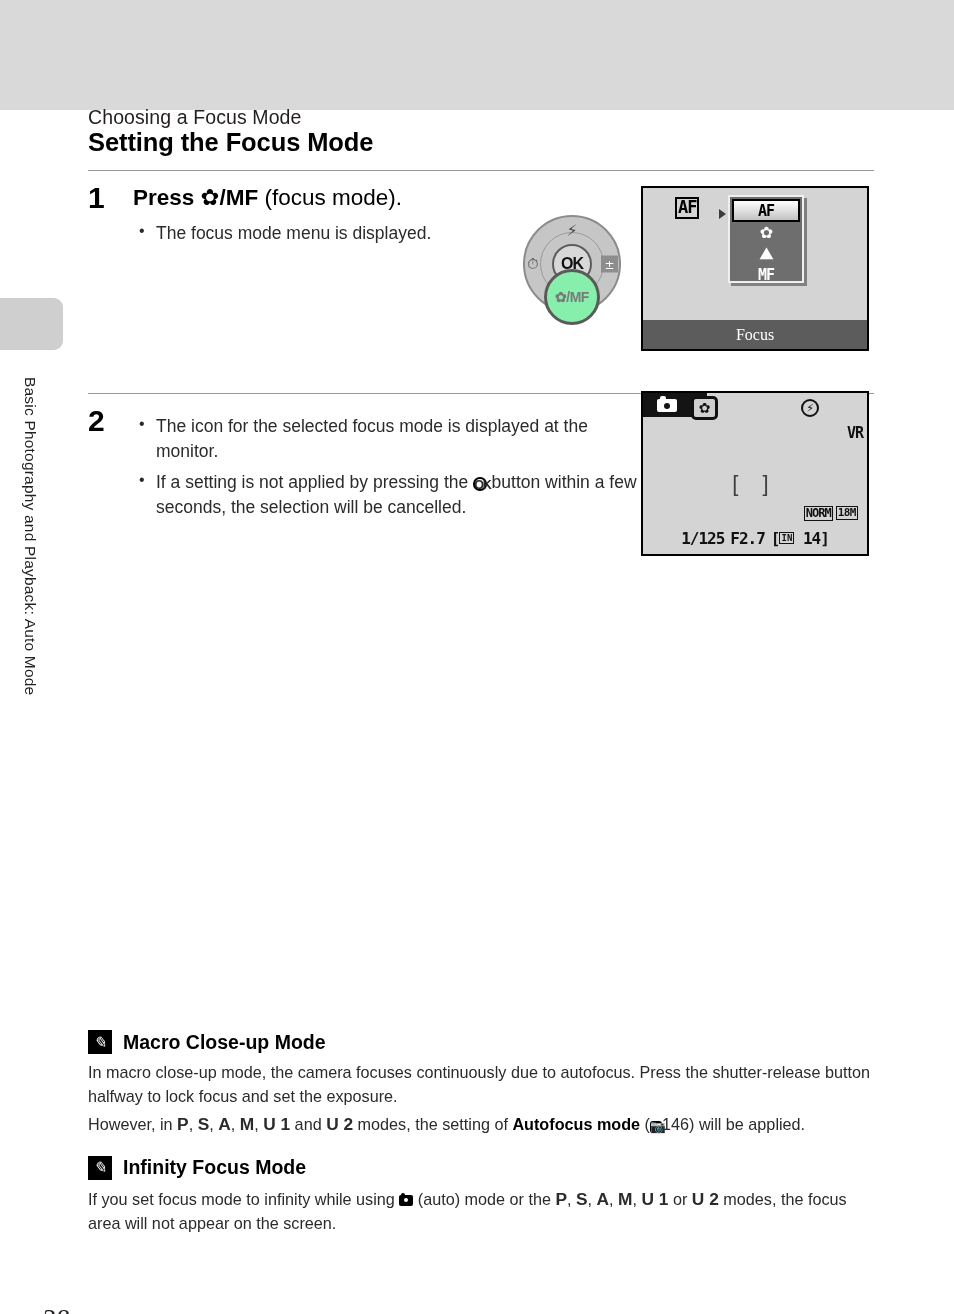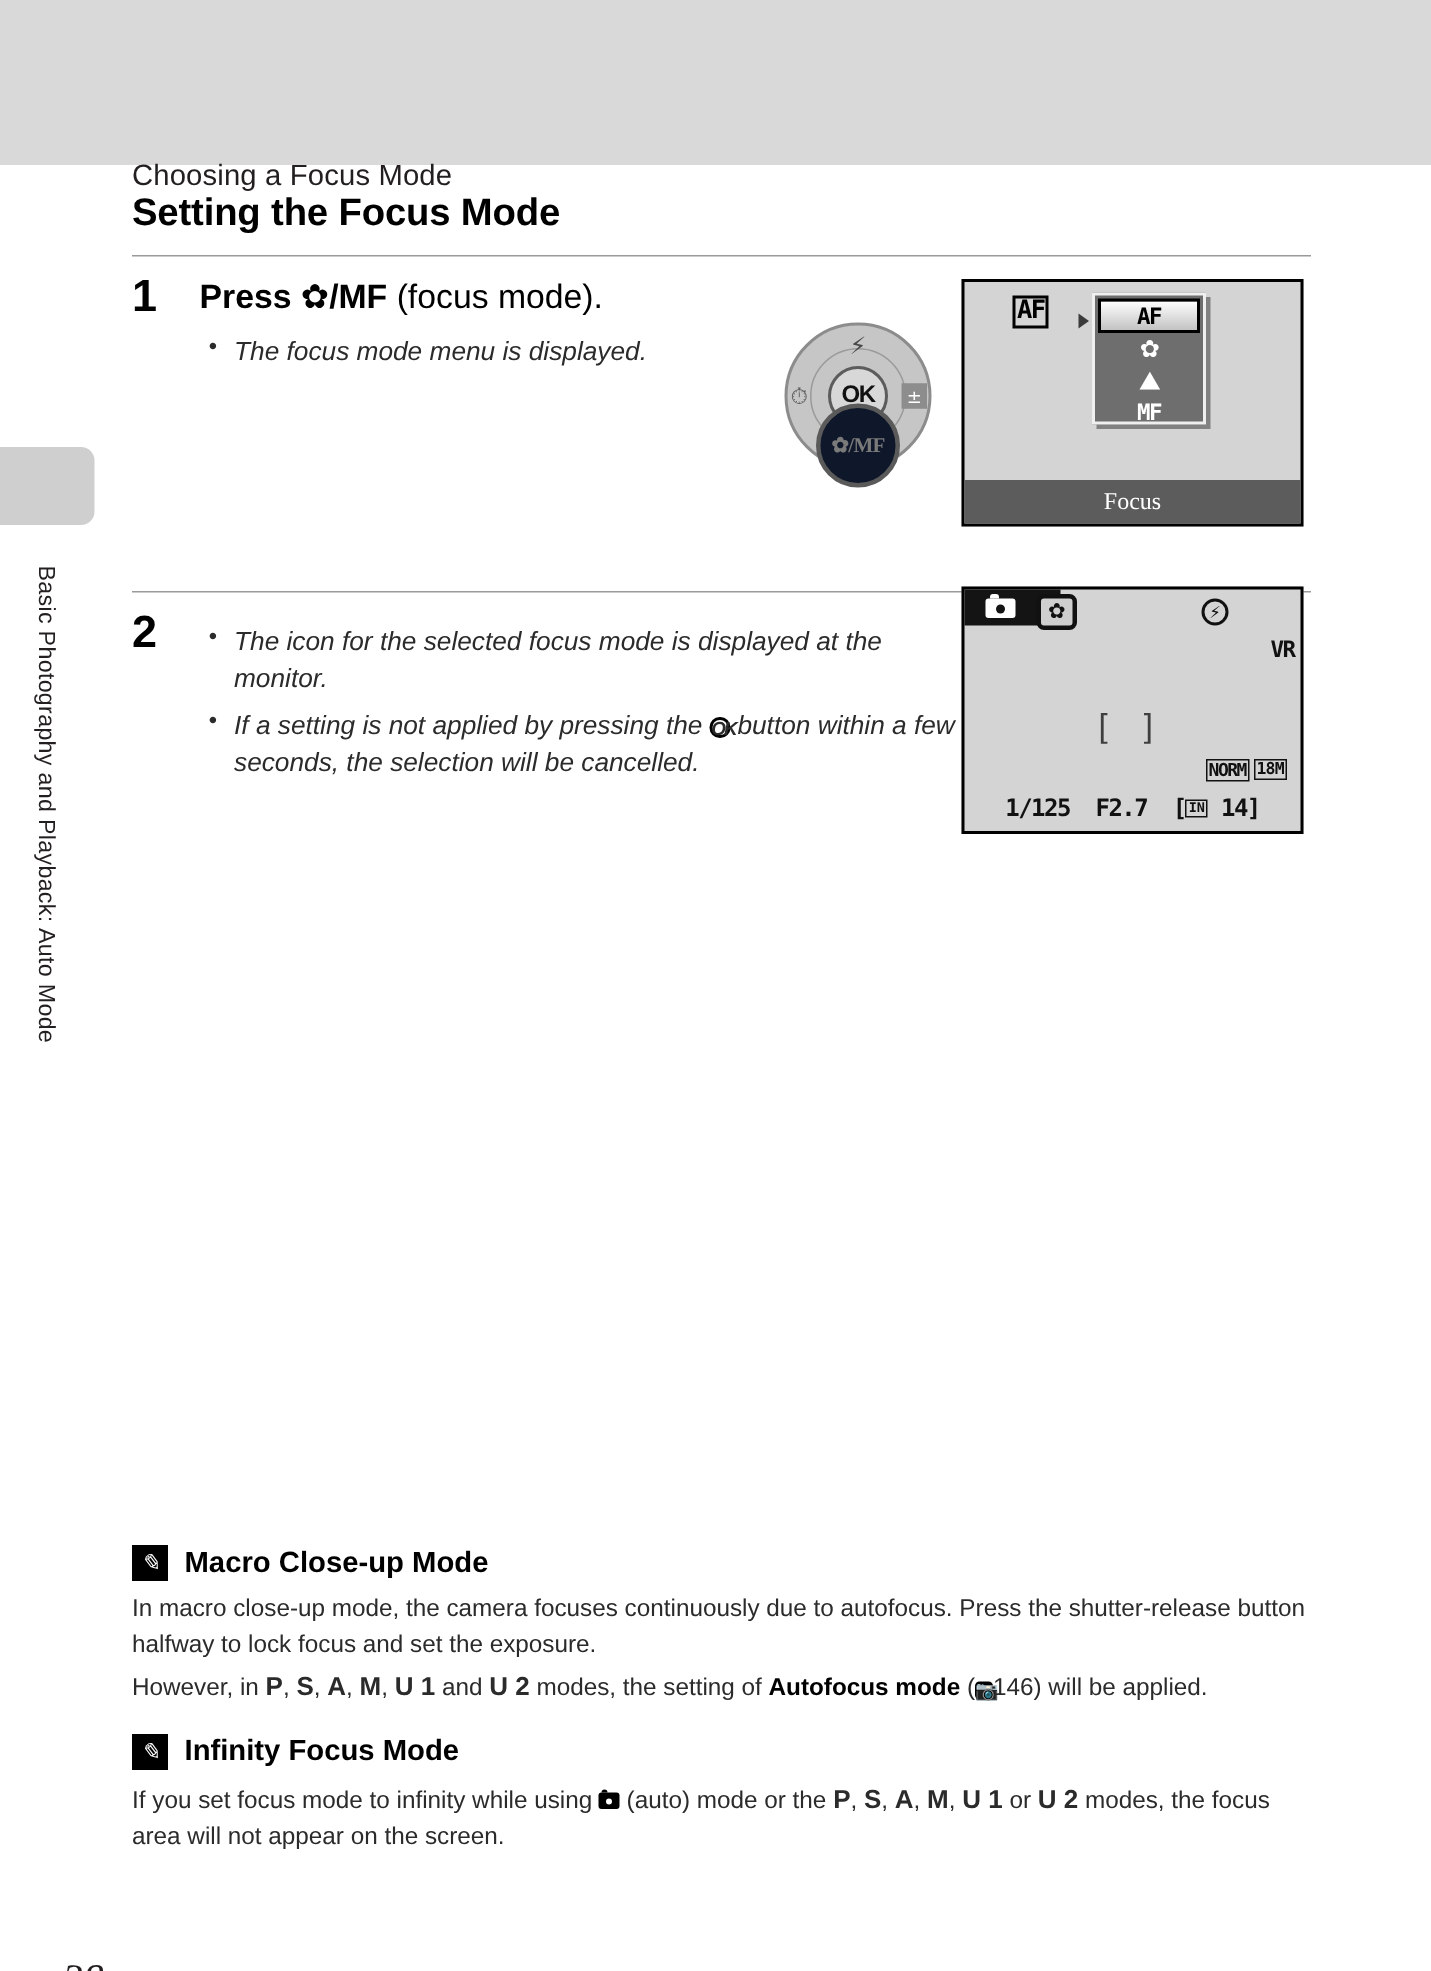--- a/index.html
+++ b/index.html
@@ -120,21 +120,20 @@
     margin: 8px 0 0 0;
     padding: 0;
   }
   ul.bullets li {
     position: relative;
     padding-left: 23px;
     font-size: 17.5px;
     line-height: 1.42;
     color: #2b2b2b;
     margin-bottom: 7px;
-    font-style: italic;
   }
   ul.bullets li::before {
     content: "\2022";
     position: absolute;
     left: 6px; top: -1px;
     font-size: 16px;
     color: #2b2b2b;
   }
 
   
@@ -399,21 +398,21 @@
     border: 1.5px solid #111;
     padding: 0 1px;
     line-height: 1.1;
   }
   .lcd-bottom {
     position: absolute;
     left: 0; bottom: 6px;
     width: 100%;
     display: flex;
     justify-content: center;
-    gap: 17px;
+    gap: 6px;
     font-weight: bold;
     font-size: 16px;
     letter-spacing: -1px;
     color: #111;
   }
   .lcd-frames { letter-spacing: -1px; }
   .lcd-frames sup {
     font-size: 9px;
     border: 1.2px solid #111;
     padding: 0 1px;
@@ -487,31 +486,31 @@
     align-items: center;
     justify-content: center;
     font-family: "DejaVu Sans", sans-serif;
   }
   .dial-down {
     position: absolute;
     left: 50%; bottom: -12px;
     transform: translateX(-50%);
     width: 56px; height: 56px;
     border-radius: 50%;
-    background: #0f172a;
+    background: #86efac;
     border: 3.5px solid #5a5a5a;
     box-sizing: border-box;
     display: flex;
     align-items: center;
     justify-content: center;
     font-size: 14px;
     font-weight: bold;
     color: #7a7a7a;
     letter-spacing: -.5px;
-    font-family: Liberation Serif, serif;
+    font-family: Liberation Sans, sans-serif;
   }
 
   
   .notes {
     position: absolute;
     left: 88px; top: 1030px;
     width: 790px;
   }
   .note-head {
     display: flex;

